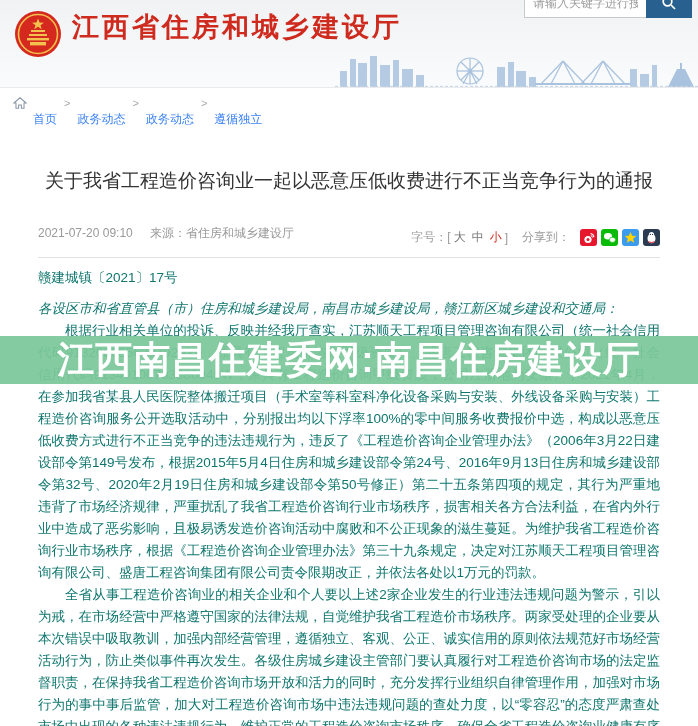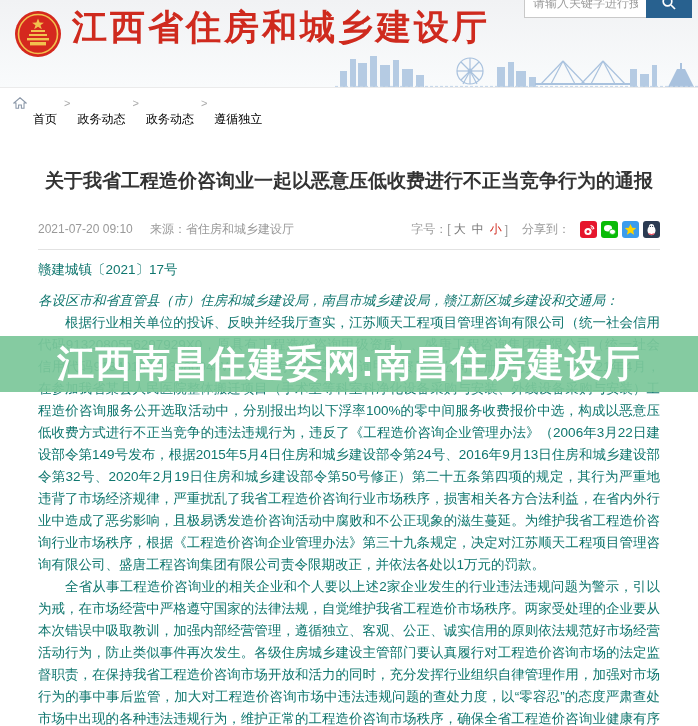--- a/index.html
+++ b/index.html
@@ -6,49 +6,49 @@
   html,body { width:698px; height:726px; }
   body {
     font-family: "Liberation Sans", "DejaVu Sans", sans-serif;
     background:#fff; color:#333; position:relative; overflow:hidden;
   }
   
   .header{ position:relative; height:88px; background:linear-gradient(#f1f2f4,#f9fbfc); border-bottom:1px solid #ebebeb; }
   .brand{ position:absolute; left:14px; top:10px; display:flex; align-items:flex-start; }
   .emblem{ width:48px; height:48px; margin-right:10px; flex:0 0 auto; }
   .brand-text{ padding-top:2px; }
-  .site-title{ font-size:35px; font-weight:bold; color:#cf2a1e; letter-spacing:3px; line-height:30px; }
+  .site-title{ font-size:27px; font-weight:bold; color:#cf2a1e; letter-spacing:3px; line-height:30px; }
   .site-subtitle{ font-size:10.5px; color:#a7a7a7; margin-top:4px; letter-spacing:.2px; }
   .search{ position:absolute; top:-12px; right:6px; display:flex; height:30px; }
   .search input{ width:122px; height:30px; border:1px solid #c9c9c9; border-right:none; background:#fff; padding:0 8px; font-size:12px; color:#555; outline:none; }
   .search input::placeholder{ color:#9a9a9a; }
   .search-btn{ width:46px; height:30px; background:#28618f; border:none; display:flex; align-items:center; justify-content:center; cursor:pointer; }
   .skyline{ position:absolute; right:0; bottom:0; width:698px; height:34px; pointer-events:none; }
   
   .breadcrumb{ height:30px; display:flex; align-items:center; padding-left:13px; font-size:12px; color:#8a8a8a; background:#fff; }
   .breadcrumb .home-ic{ margin-right:6px; display:inline-flex; }
-  .crumb{ color:#000000; cursor:pointer;margin-top:32px; }
+  .crumb{ color:#3b82f6; cursor:pointer;margin-top:32px; }
   .crumb-sep{ color:#aaa; margin:0 7px; font-size:11px; }
   
   .article{ padding:0 38px; }
-  .art-title{ margin-top:50px; text-align:center; font-size:19px; font-weight:bold; color:#333; line-height:26px; }
+  .art-title{ margin-top:50px; text-align:center; font-size:19px; font-weight:normal; color:#333; line-height:26px; }
   .meta-row{ margin-top:27px; display:flex; justify-content:space-between; align-items:center; font-size:12px; color:#999; }
   .meta-left span{ margin-right:14px; }
-  .meta-right{ display:flex; align-items:center; }
+  .meta-right{ display:flex; align-items:center;margin-top:8px; }
   .fs-link{ color:#777; margin:0 3px; cursor:pointer; }
   .fs-small{ color:#d0261b; }
   .share-label{ margin-left:14px; margin-right:6px; }
   .share-ic{ width:17px; height:17px; margin-left:4px; cursor:pointer; display:inline-flex; }
   .divider{ border:none; border-top:1px solid #e2e2e2; margin-top:11px; }
   .doc-number{ margin-top:9px; text-align:center; font-size:12.5px; color:#555; line-height:20px; }
   .body-text{ font-size:13.5px; line-height:22px; color:#0f766e; text-align:justify; }
   .salutation{ margin-top:9px;font-style:italic; }
   .para{ text-indent:2em; }
   
-  .watermark{ position:absolute; left:0; top:336px; width:698px; height:56px;
+  .watermark{ position:absolute; left:0; top:336px; width:698px; height:48px;
     background:rgba(124,199,154,.93); display:flex; align-items:center; justify-content:center; z-index:5; }
   .watermark span{ font-size:37px; font-weight:bold; color:#fff; white-space:nowrap; letter-spacing:1px; }
 </style>
 </head>
 <body>
 
 <div class="header">
   <div class="brand">
     <svg class="emblem" viewBox="0 0 48 48">
       <circle cx="24" cy="24" r="23" fill="#d5281e"></circle>

